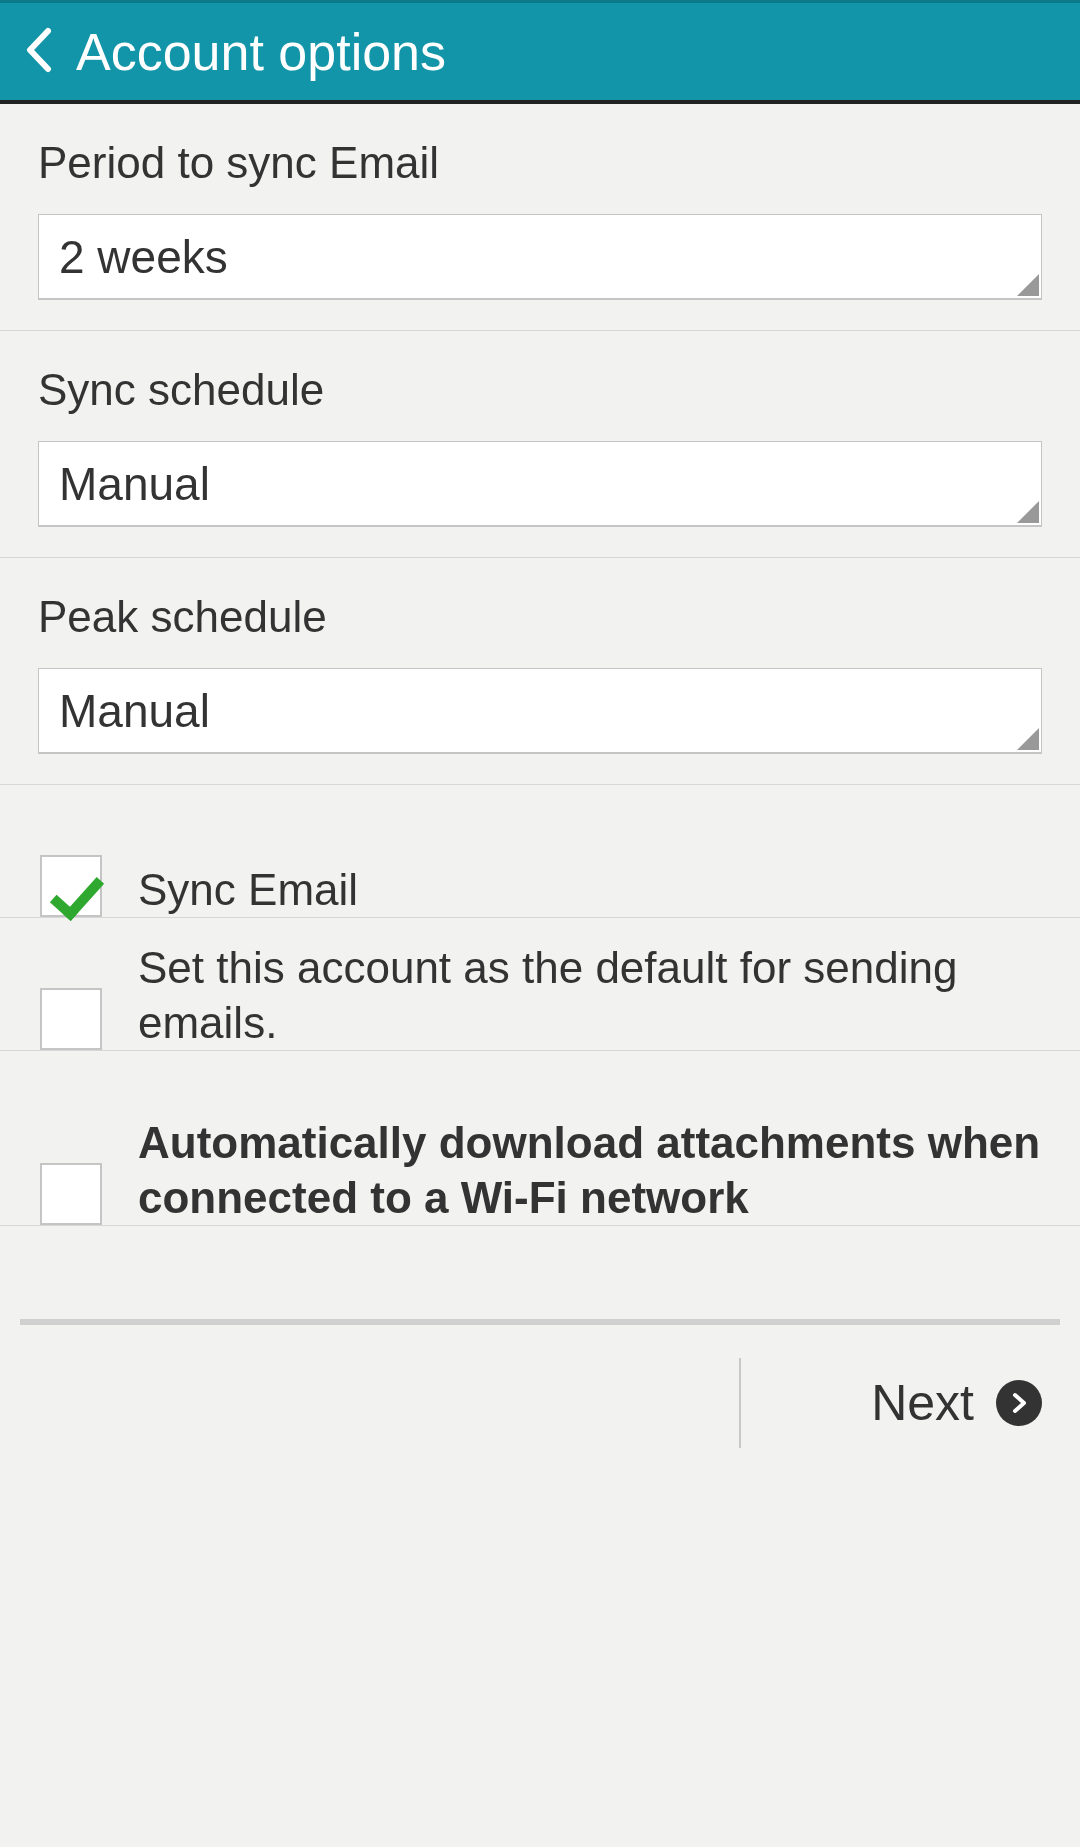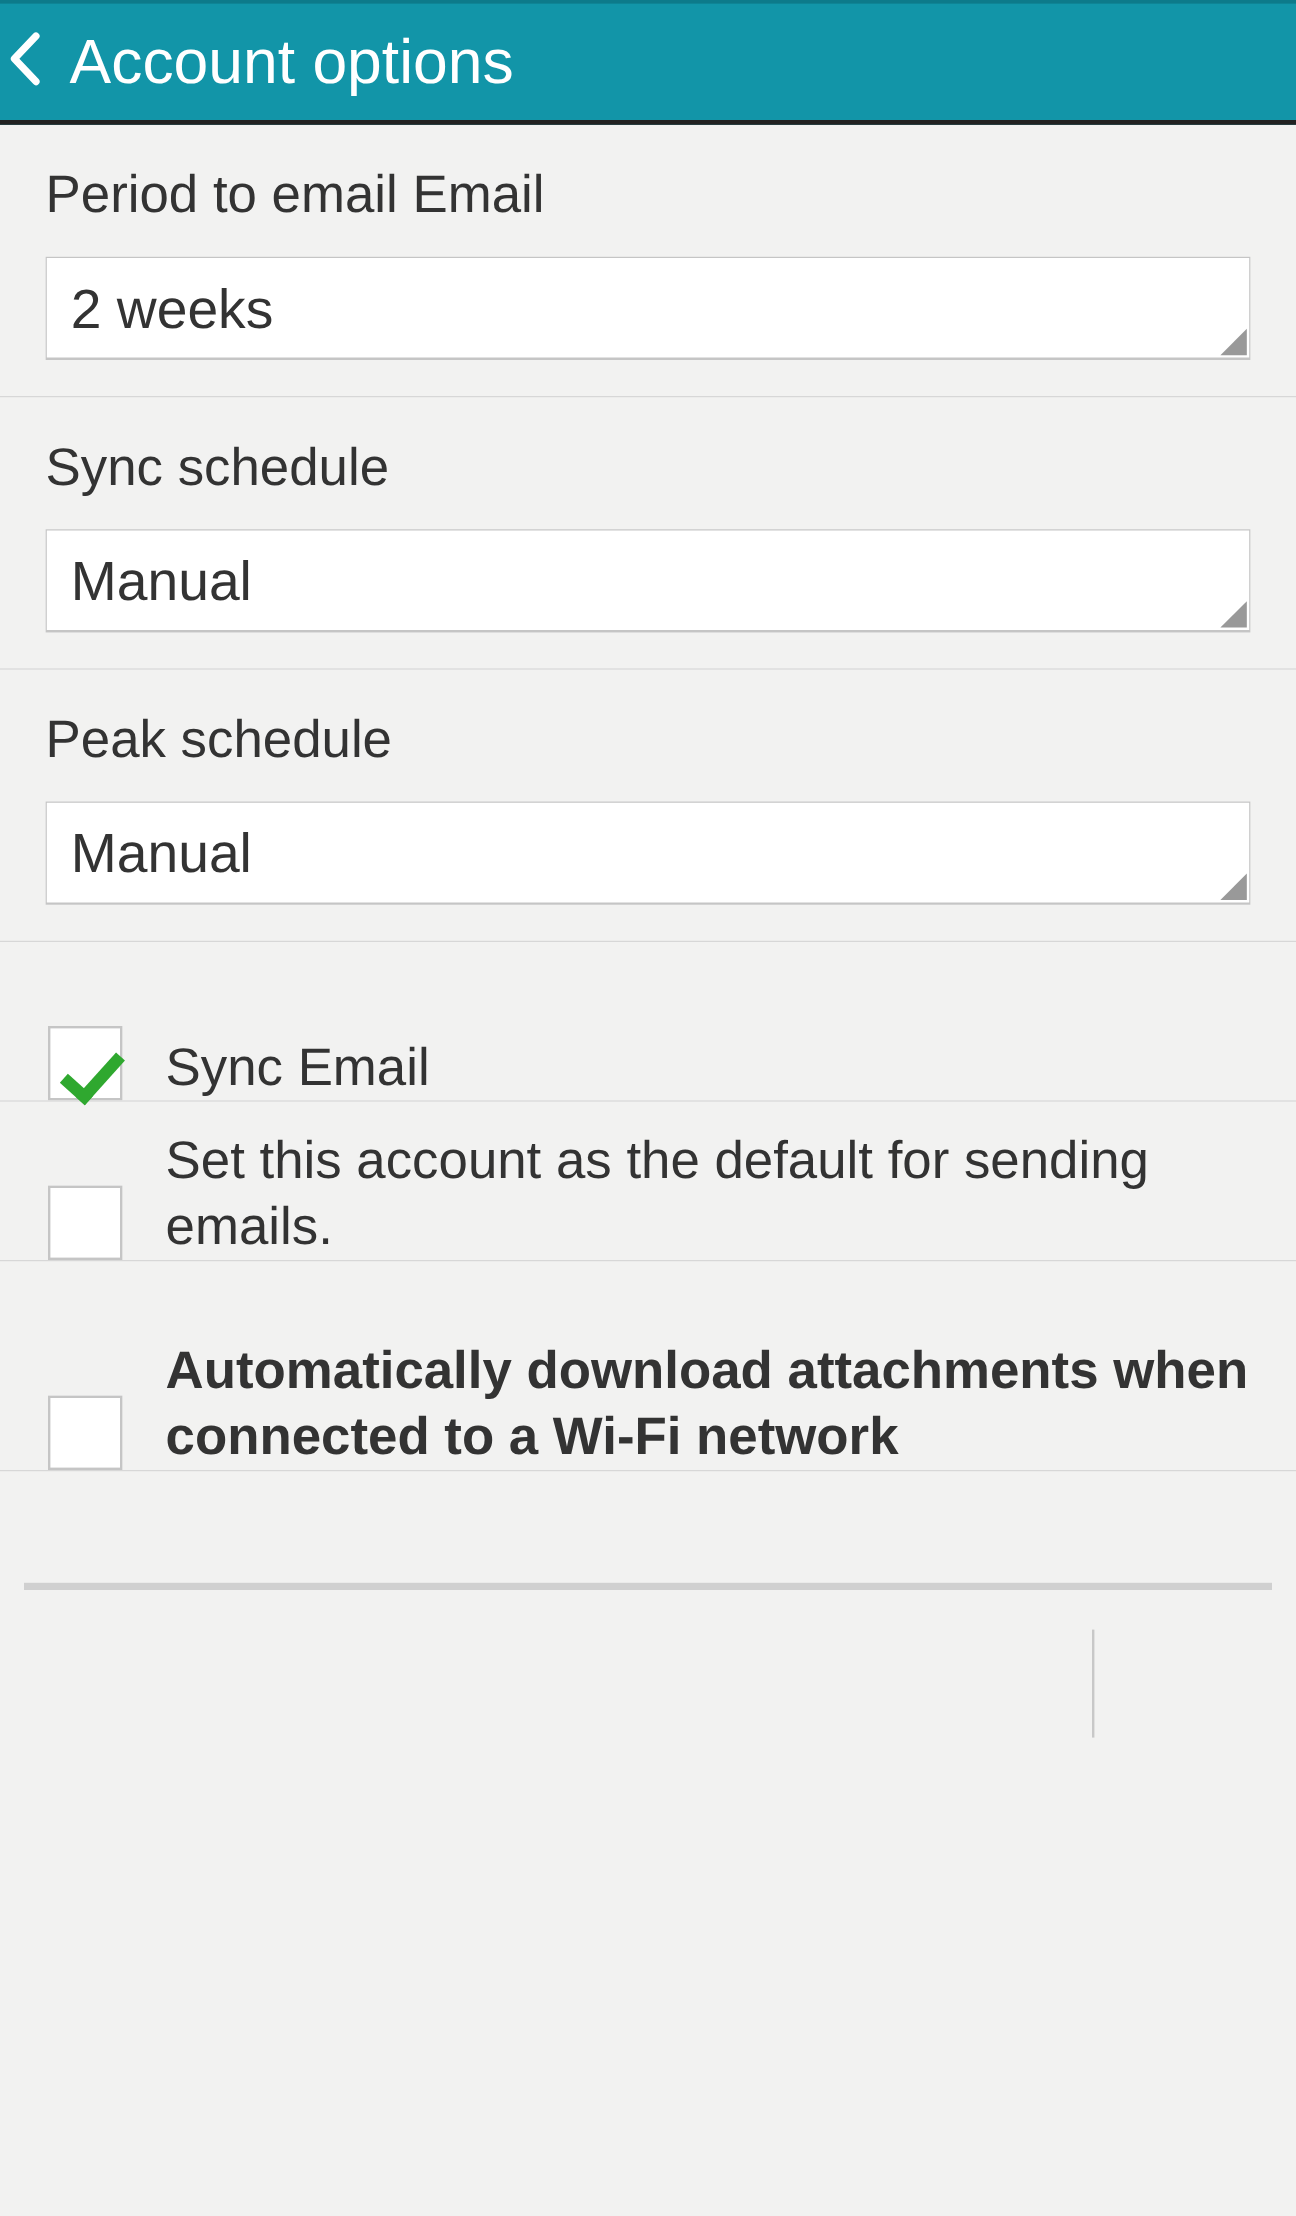--- a/index.html
+++ b/index.html
@@ -5,21 +5,21 @@
   * { box-sizing: border-box; margin: 0; padding: 0; }
   html, body { width: 1080px; height: 1847px; background: #f2f2f1; font-family: sans-serif; overflow: hidden; }
   .header {
     width: 100%;
     height: 104px;
     background: #1295a8;
     border-top: 3px solid #0d7a8a;
     border-bottom: 4px solid #222;
     display: flex;
     align-items: center;
-    padding: 0 4px;
+    padding: 0 22px;
   }
   .back-chevron-svg { width: 30px; height: 46px; }
   .header-title {
     color: #ffffff;
     font-size: 52px;
     font-weight: 400;
     margin-left: 24px;
   }
   .scroll-area {
     height: 1215px;
@@ -141,21 +141,21 @@
     <svg class="back-chevron-svg" viewBox="0 0 30 46">
       <polyline points="26,4 8,23 26,42" stroke="#ffffff" stroke-width="6" fill="none" stroke-linecap="round" stroke-linejoin="round"></polyline>
     </svg>
   </div>
   <div class="header-title">Account options</div>
 </div>
 
 <div class="scroll-area">
 
   <div class="section">
-    <div class="section-label">Period to email Email</div>
+    <div class="section-label">Period to sync Email</div>
     <div class="dropdown">
       <span class="dropdown-value">2 weeks</span>
       <span class="dropdown-corner"></span>
     </div>
   </div>
 
   <div class="section">
     <div class="section-label">Sync schedule</div>
     <div class="dropdown">
       <span class="dropdown-value">Manual</span>
@@ -186,13 +186,21 @@
     <div class="checkbox"></div>
     <div class="check-label">Automatically download attachments when connected to a Wi-Fi network</div>
   </div>
 
 </div>
 
 <div class="scroll-indicator"></div>
 
 <div class="footer">
   <div class="footer-divider"></div>
+  <button class="next-btn">
+    <span class="next-label">Next</span>
+    <span class="next-circle">
+      <svg viewBox="0 0 22 22">
+          <polyline points="7,3 16,11 7,19" stroke="#fff" stroke-width="4" fill="none" stroke-linecap="round" stroke-linejoin="round"></polyline>
+        </svg>
+    </span>
+  </button>
 </div>
 
 </body></html>

